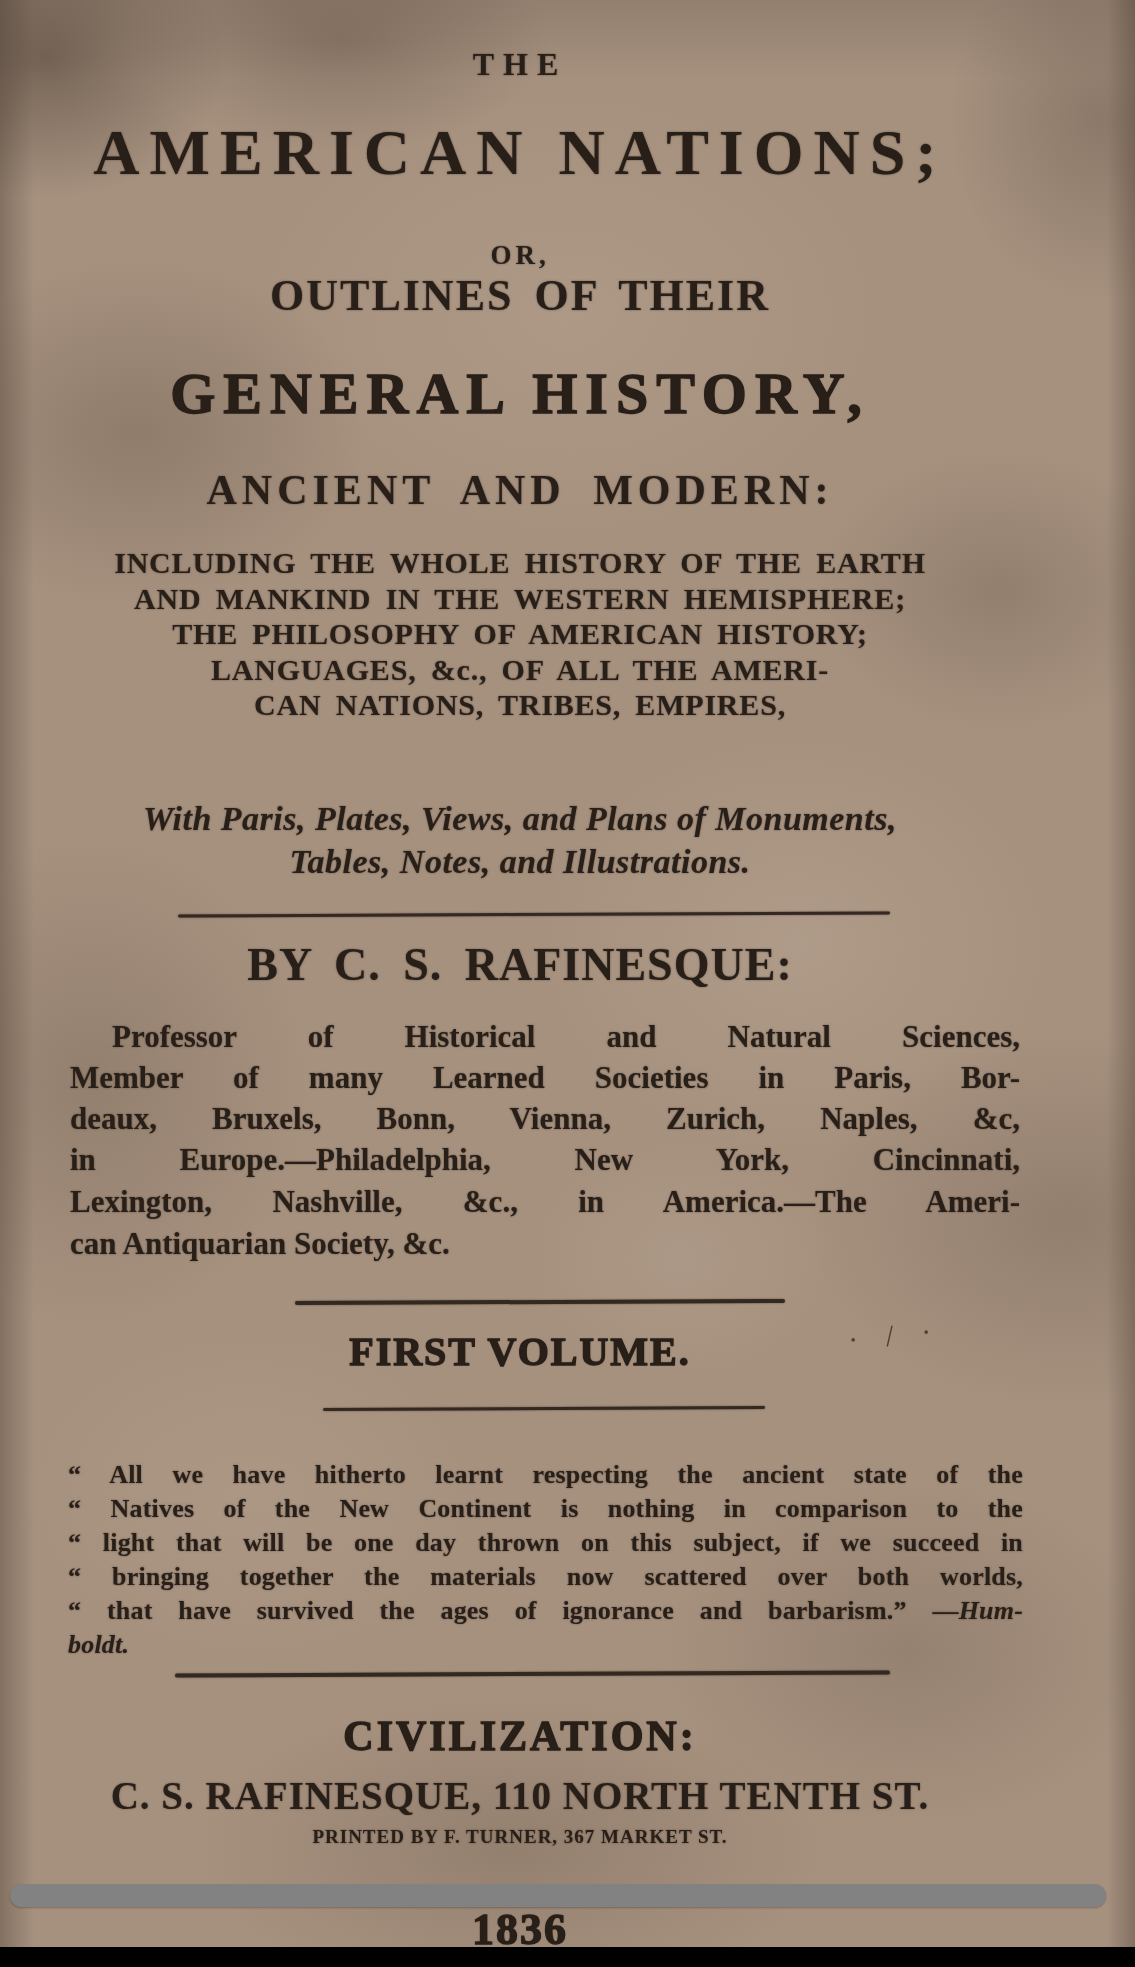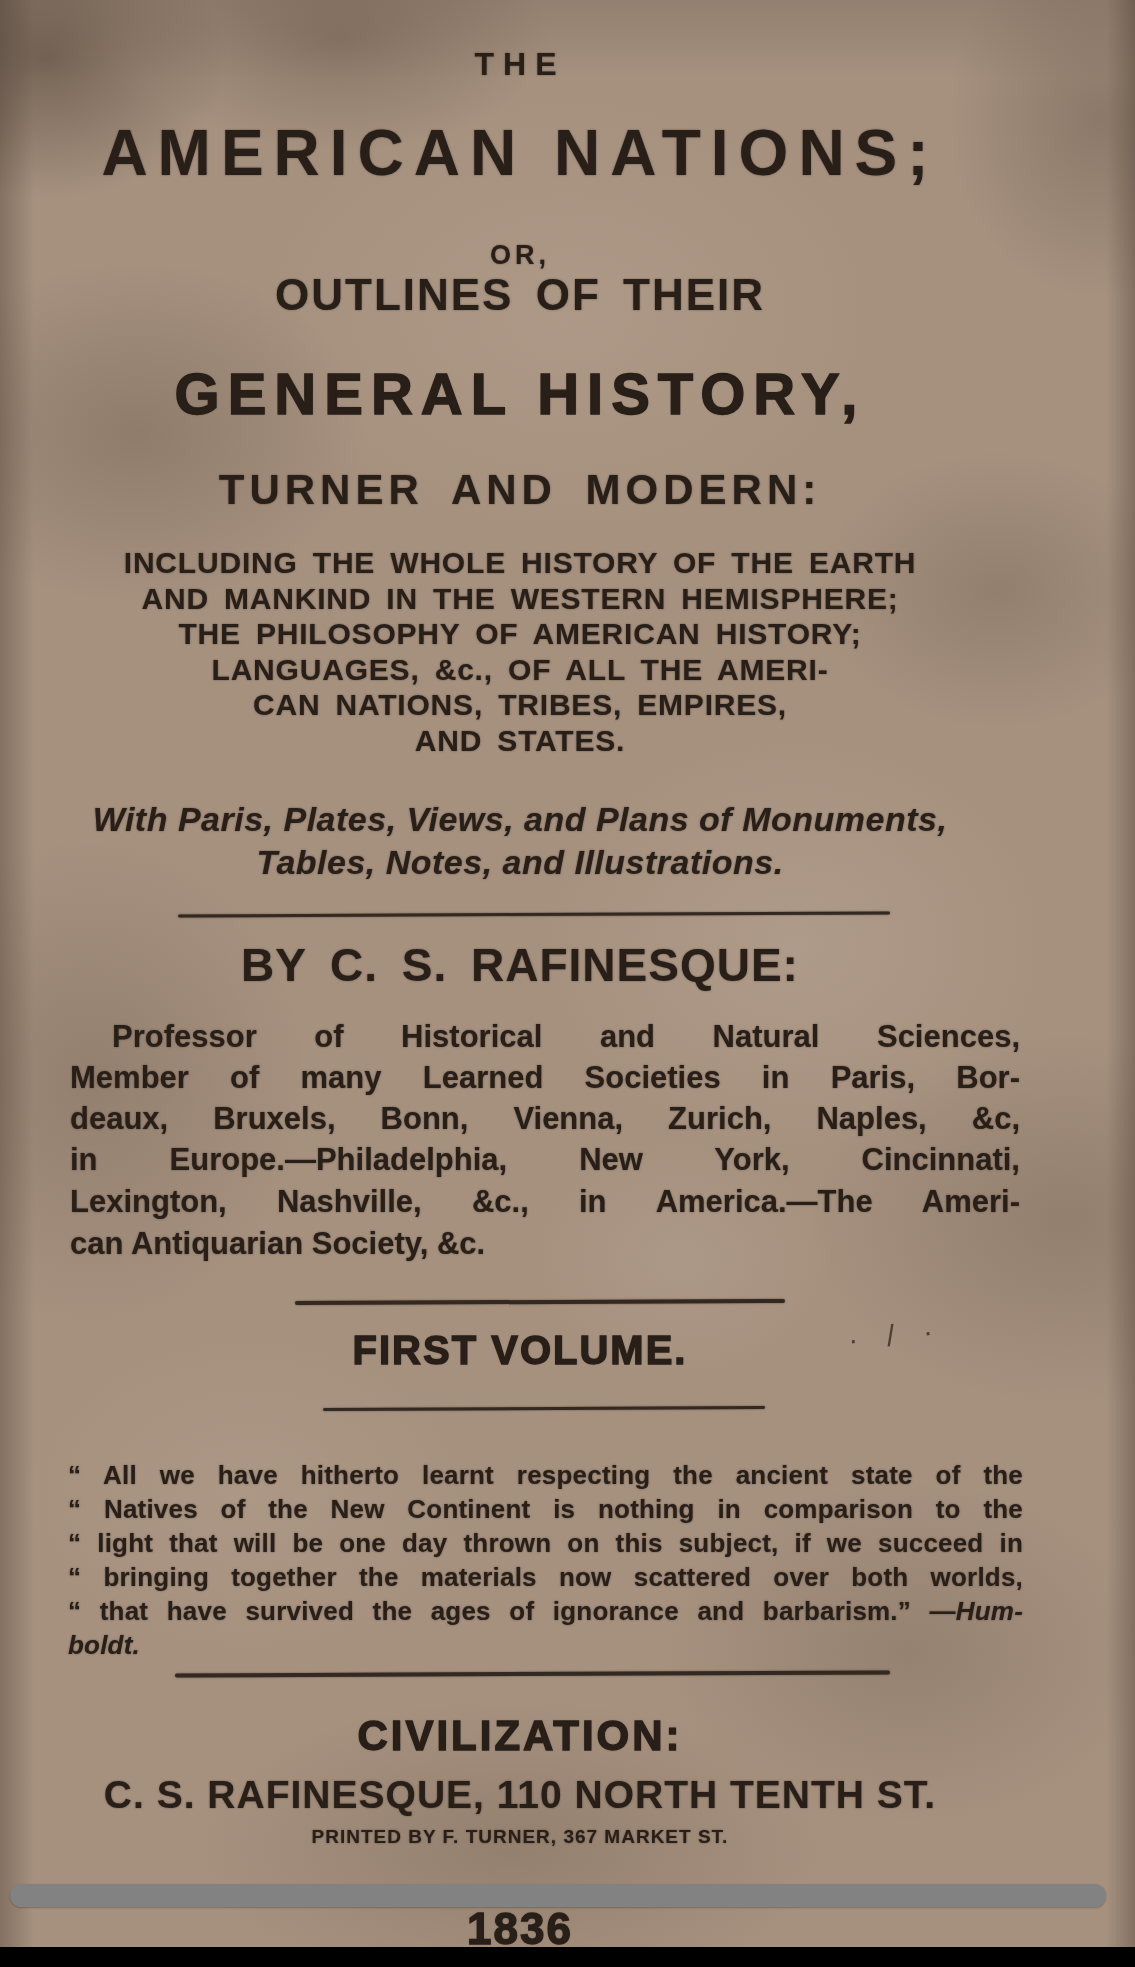--- a/index.html
+++ b/index.html
@@ -1,17 +1,17 @@
 <!DOCTYPE html>
 <html><head>
 <meta charset="utf-8">
 <style>
   html,body{margin:0;padding:0;background:#000;}
   .viewport{position:relative;width:1135px;height:1967px;overflow:hidden;background:#eab308;
-    font-family:Liberation Sans, sans-serif;}
+    font-family:Liberation Serif, serif;}
   
   .paper{position:absolute;inset:0;
     background-color:#a6917f;
     background-image:
       radial-gradient(ellipse 260px 200px at 4% 3%, rgba(58,45,36,.45), transparent 70%),
       radial-gradient(ellipse 300px 160px at 30% 2%, rgba(70,55,44,.30), transparent 70%),
       radial-gradient(ellipse 220px 260px at 97% 6%, rgba(72,57,46,.28), transparent 70%),
       radial-gradient(ellipse 320px 240px at 12% 22%, rgba(77,61,49,.25), transparent 72%),
       radial-gradient(ellipse 260px 200px at 88% 30%, rgba(80,64,51,.22), transparent 70%),
       radial-gradient(ellipse 420px 300px at 50% 16%, rgba(196,176,158,.25), transparent 75%),
@@ -70,29 +70,28 @@
 <div class="viewport">
   <div class="paper"></div>
 
   <div class="scan">
     <div class="content">
       <div class="c ink t-the">THE</div>
       <div class="c ink t-main">AMERICAN NATIONS;</div>
       <div class="c ink t-or">OR,</div>
       <div class="c ink t-sub1">OUTLINES OF THEIR</div>
       <div class="c ink t-sub2 fat">GENERAL HISTORY,</div>
-      <div class="c ink t-sub3">TURNER AND MODERN:</div>
+      <div class="c ink t-sub3">ANCIENT AND MODERN:</div>
 
       <div class="scope ink">
         <div>INCLUDING THE WHOLE HISTORY OF THE EARTH</div>
         <div>AND MANKIND IN THE WESTERN HEMISPHERE;</div>
         <div>THE PHILOSOPHY OF AMERICAN HISTORY;</div>
         <div>LANGUAGES, &amp;c., OF ALL THE AMERI-</div>
         <div>CAN NATIONS, TRIBES, EMPIRES,</div>
-        <div>AND STATES.</div>
       </div>
 
       <div class="c ink note n1">With Paris, Plates, Views, and Plans of Monuments,</div>
       <div class="c ink note n2">Tables, Notes, and Illustrations.</div>
     </div>
 
     <div class="rule" style="top:913px;left:178px;width:712px;height:3px;"></div>
 
     <div class="content">
       <div class="c ink t-by">BY C. S. RAFINESQUE:</div>

